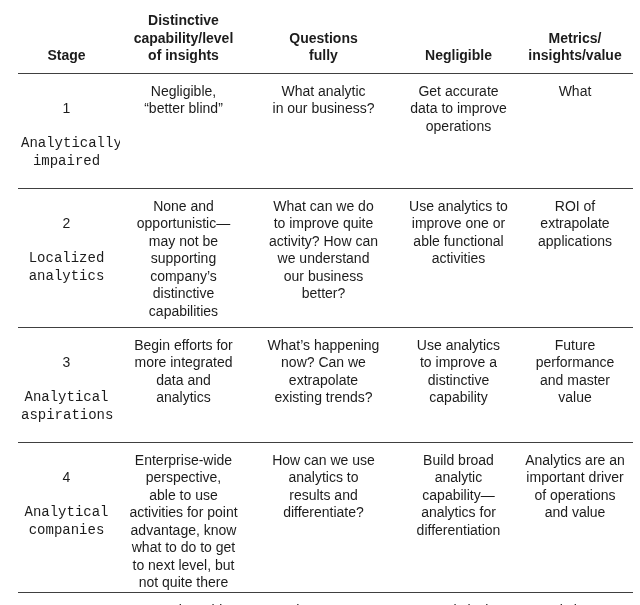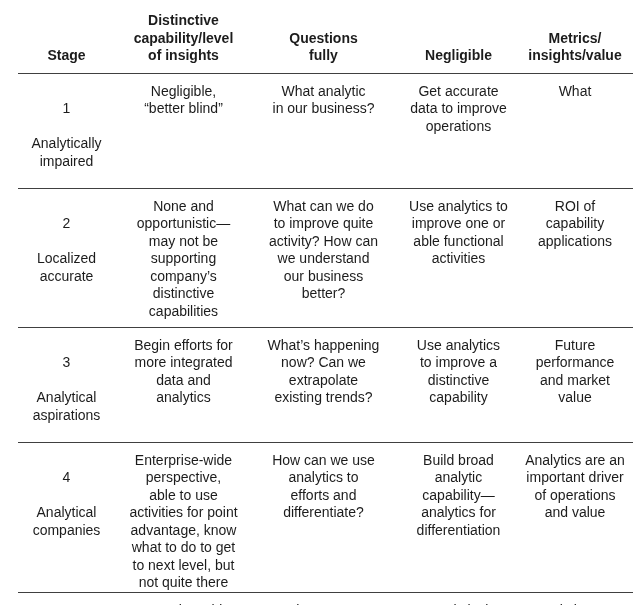--- a/index.html
+++ b/index.html
@@ -46,21 +46,21 @@
   tbody tr      { border-bottom: 1.5px solid #404040; }
 
   tr.r-header { height: 65px; }
   tr.r1 { height: 65px; }
   tr.r2 { height: 139px; }
   tr.r3 { height: 85px; }
   tr.r4 { height: 150px; }
   tr.r5 { height: 85px; }
 
   .stage-number { display: block; }
-  .stage-name   { display: block; }
+  .stage-name   { display: block; font-family: Liberation Mono, monospace; }
 </style>
 </head>
 <body>
 
 <table class="maturity">
   <colgroup>
     <col class="c-stage">
     <col class="c-capability">
     <col class="c-questions">
     <col class="c-objective">
@@ -92,40 +92,40 @@
 in our business?</td>
       <td>Get accurate
 data to improve
 operations</td>
       <td>What</td>
     </tr>
     <tr class="r2">
       <td>
         <span class="stage-number">2</span>
         <span class="stage-name">Localized
-accurate</span>
+analytics</span>
       </td>
       <td>None and
 opportunistic—
 may not be
 supporting
 company’s
 distinctive
 capabilities</td>
       <td>What can we do
 to improve quite
 activity? How can
 we understand
 our business
 better?</td>
       <td>Use analytics to
 improve one or
 able functional
 activities</td>
-      <td>ROI of capability
+      <td>ROI of extrapolate
 applications</td>
     </tr>
     <tr class="r3">
       <td>
         <span class="stage-number">3</span>
         <span class="stage-name">Analytical
 aspirations</span>
       </td>
       <td>Begin efforts for
 more integrated
@@ -134,40 +134,40 @@
       <td>What’s happening
 now? Can we
 extrapolate
 existing trends?</td>
       <td>Use analytics
 to improve a
 distinctive
 capability</td>
       <td>Future
 performance
-and market
+and master
 value</td>
     </tr>
     <tr class="r4">
       <td>
         <span class="stage-number">4</span>
         <span class="stage-name">Analytical
 companies</span>
       </td>
       <td>Enterprise-wide
 perspective,
 able to use
 activities for point
 advantage, know
 what to do to get
 to next level, but
 not quite there</td>
       <td>How can we use
 analytics to
-efforts and
+results and
 differentiate?</td>
       <td>Build broad
 analytic
 capability—
 analytics for
 differentiation</td>
       <td>Analytics are an
 important driver
 of operations
 and value</td>

